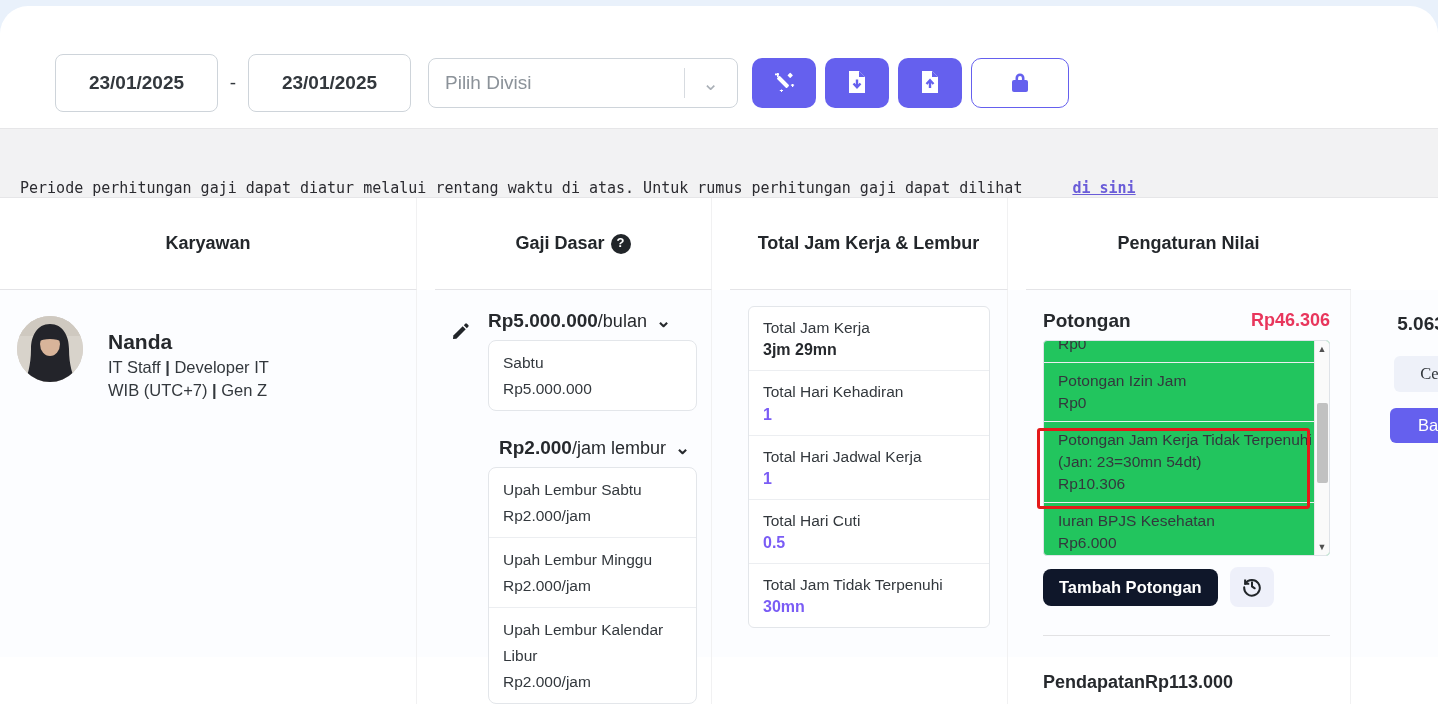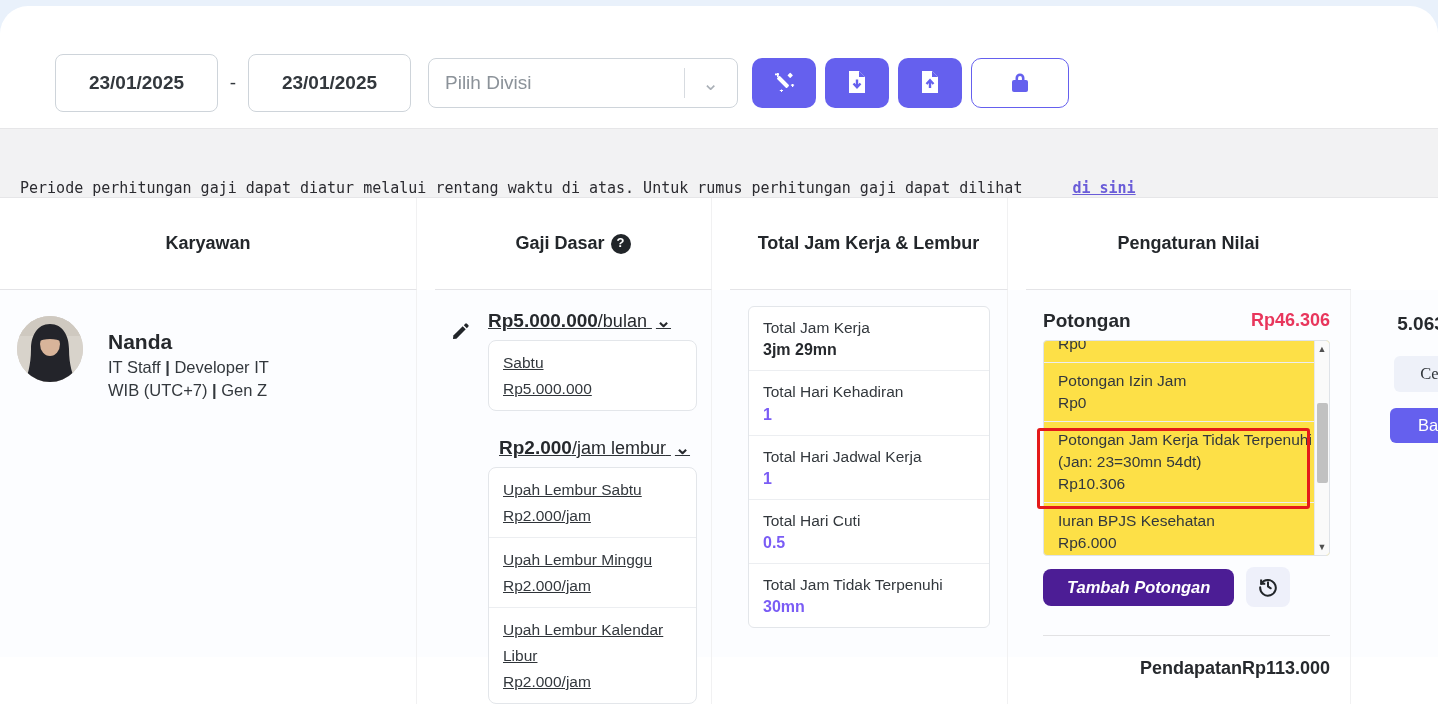--- a/index.html
+++ b/index.html
@@ -91,21 +91,21 @@
   }
   .emp-text { margin-left:25px;margin-top:12px; }
   .emp-name { font-size:21px; font-weight:bold; color:#26292d; margin-top:2px; }
   .emp-line { font-size:16.5px; color:#33383d; margin-top:4px; }
   .emp-line b { font-weight:bold; }
 
   
   .gaji { padding:20px 14px 0 14px; }
   .gaji-head { display:flex; align-items:flex-start; }
   .pencil { margin:12px 6px 0 2px; flex:none; cursor:pointer; }
-  .gaji-main { margin-left:12px; width:226px;text-decoration:underline; }
+  .gaji-main { margin-left:12px; width:226px; }
   .rate { font-size:18px; color:#26292d; cursor:pointer; }
   .rate b { font-size:19px; font-weight:bold; }
   .rate .chev { font-weight:bold; margin-left:4px; }
   .card { border:1px solid #e3e6ea; border-radius:8px; margin-top:8px; background:#fff; }
   .card-item { padding:9px 14px; font-size:15.5px; color:#33383d; line-height:1.65; }
   .card-item + .card-item { border-top:1px solid #eceef1; }
   .rate2 { margin-top:26px;margin-left:11px; }
 
   
   .jam { padding:16px 17px 0 18px; }
@@ -117,50 +117,49 @@
   .jam-value.dark { color:#26292d; }
   .jam-value.purple { color:#7a5cf5; }
 
   
   .pot { padding:20px 20px 0 17px; }
   .pot-head { display:flex; justify-content:space-between; align-items:flex-start; }
   .pot-title { font-size:19px; font-weight:bold; color:#26292d; }
   .pot-total { font-size:18px; font-weight:bold; color:#e8365c; }
   .pot-listwrap { position:relative; margin-top:8px; }
   .pot-list {
-    border:1px solid #dfe3e8; border-radius:4px; background:#fde047;
+    border:1px solid #dfe3e8; border-radius:4px; background:#22c55e;
     height:216px; overflow:hidden; position:relative; padding-right:15px;
   }
   .pot-item { padding:7px 0 7px 14px; font-size:15.5px; color:#33383d; line-height:22px; border-bottom:1px solid #eceef1; }
   .pot-item.partial { margin-top:-15px; }
   .scrollbar {
     position:absolute; top:0; right:0; bottom:0; width:15px;
     background:#fafafa; border-left:1px solid #e8e8e8;
   }
   .scroll-arrow { position:absolute; left:0; right:0; text-align:center; font-size:9px; color:#505050; cursor:pointer; }
   .scroll-arrow.up { top:3px; }
   .scroll-arrow.down { bottom:3px; }
   .scroll-thumb { position:absolute; left:2px; width:11px; top:62px; height:80px; background:#c1c1c1; border-radius:2px; cursor:pointer; }
   .red-annotation {
     position:absolute; left:-6px; top:88px; width:273px; height:81px;
     border:3px solid #e41a1a; border-radius:3px; pointer-events:none;
   }
   .pot-actions { margin-top:11px; display:flex; align-items:center; }
   .btn-primary {
-    background:#4c1d95; color:#fff; border:none; border-radius:8px;
-    font-size:16.5px; font-weight:bold; padding:9px 24px; cursor:pointer;
+    background:#0f172a; color:#fff; border:none; border-radius:8px;
+    font-size:16.5px; font-weight:bold; padding:9px 16px; cursor:pointer;
     font-family:"Liberation Sans", sans-serif;
-    font-style:italic;
   }
   .history-btn {
     margin-left:12px; width:44px; height:40px; background:#eef0fa; border:none;
     border-radius:8px; display:flex; align-items:center; justify-content:center; cursor:pointer;
   }
   .pot-divider { margin-top:28px; border-top:1px solid #e2e2e4; }
-  .pendapatan { margin-top:22px; display:flex; justify-content:flex-end; font-size:18px; font-weight:bold; color:#26292d; }
+  .pendapatan { margin-top:36px; display:flex; justify-content:flex-start; font-size:18px; font-weight:bold; color:#26292d; }
 
   
   .thp { text-align:center; padding-top:23px; }
   .thp-value { font-size:19px; font-weight:bold; color:#26292d; }
   .btn-cetak {
     margin-top:21px; background:#eef1f9; color:#2e3338; border:none; border-radius:6px;
     font-size:16.5px; padding:8px 26px; cursor:pointer; font-family:Liberation Serif, serif;
   }
   .btn-bayar {
     margin-top:16px; background:#6560ee; color:#fff; border:none; border-radius:6px;

